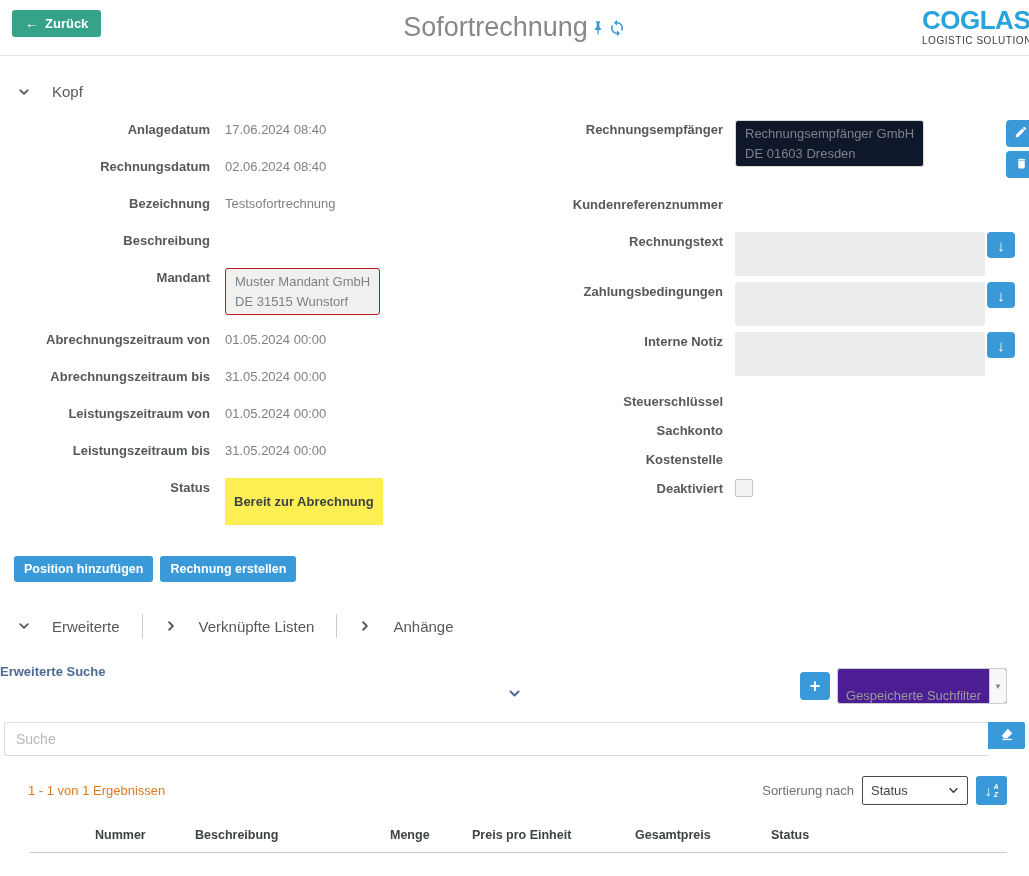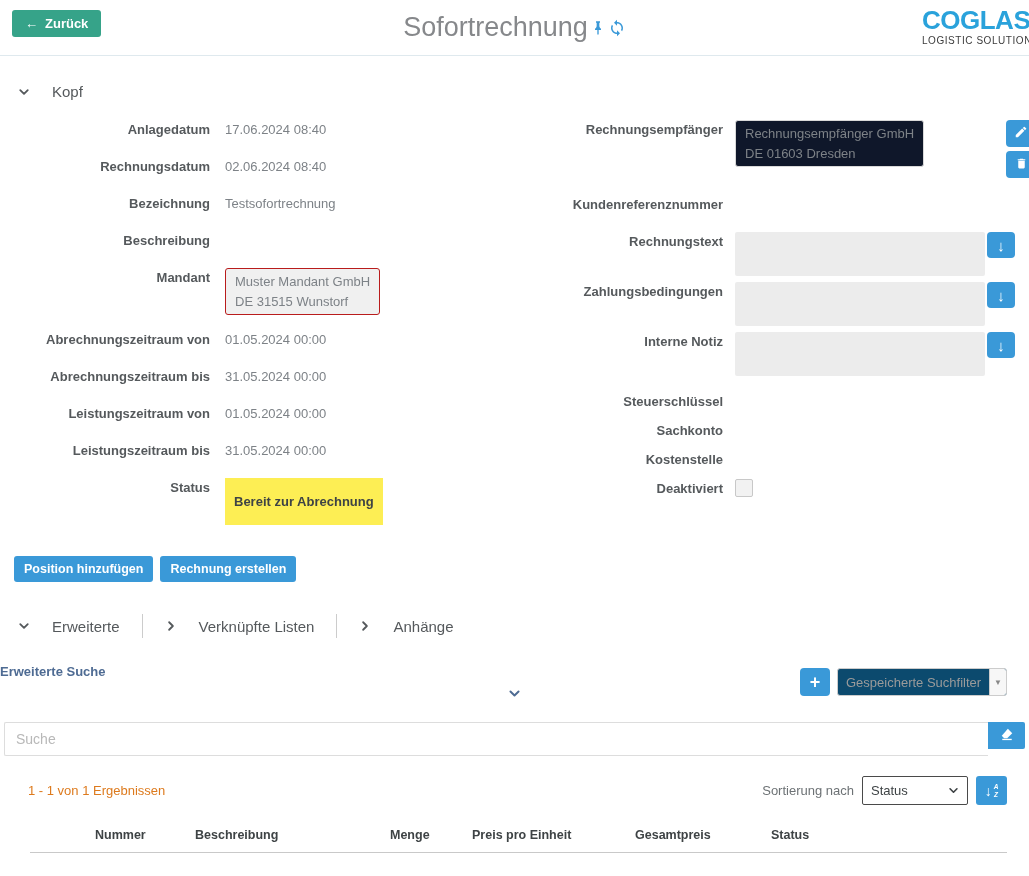--- a/index.html
+++ b/index.html
@@ -58,22 +58,22 @@
   .tab-item { display:flex; align-items:center; gap:22px; cursor:pointer; color:#55595c; }
   .vdiv { width:1px; height:24px; background:#ccc; margin:0 22px; }
 
   
   .adv-wrap { position:relative; margin-top:26px; height:46px; }
   .adv-center { position:absolute; left:0; right:0; text-align:left; }
   .adv-link { color:#4e6b93; font-weight:bold; font-size:13px; cursor:pointer; }
   .adv-chev { margin-top:8px; display:flex; justify-content:center; color:#4e6b93; cursor:pointer; }
   .saved-wrap { position:absolute; right:22px; top:4px; display:flex; gap:7px; align-items:center; }
   .plus-btn { width:30px; height:28px; font-size:18px; font-weight:bold; border-radius:4px; }
-  .sel2 { width:170px; height:28px; border:1px solid #ccc; border-radius:3px; background:#0c4a6e;
-    display:flex; align-items:center; cursor:pointer; overflow:hidden; }
+  .sel2 { width:170px; height:36px; border:1px solid #ccc; border-radius:3px; background:#4c1d95;
+    display:flex; align-items:flex-end; cursor:pointer; overflow:hidden; }
   .sel2-text { flex:1; padding:0 8px; color:#9a9a9a; font-size:13px; white-space:nowrap; }
   .sel2-arrow { width:21px; align-self:stretch; border-left:1px solid #ccc; background:#f7f7f7;
     display:flex; align-items:center; justify-content:center; color:#888; font-size:8px; }
 
   .search-row { display:flex; margin:12px 4px 0 4px; height:34px; }
   .search-input { flex:1; border:1px solid #ddd; border-right:none; border-radius:2px 0 0 2px;
     padding:16px 11px; font-size:14px; color:#555; font-family:inherit; outline:none; }
   .search-input::placeholder { color:#b8b8b8; }
   .search-clear { width:37px; border-radius:0 2px 2px 0; }
 

